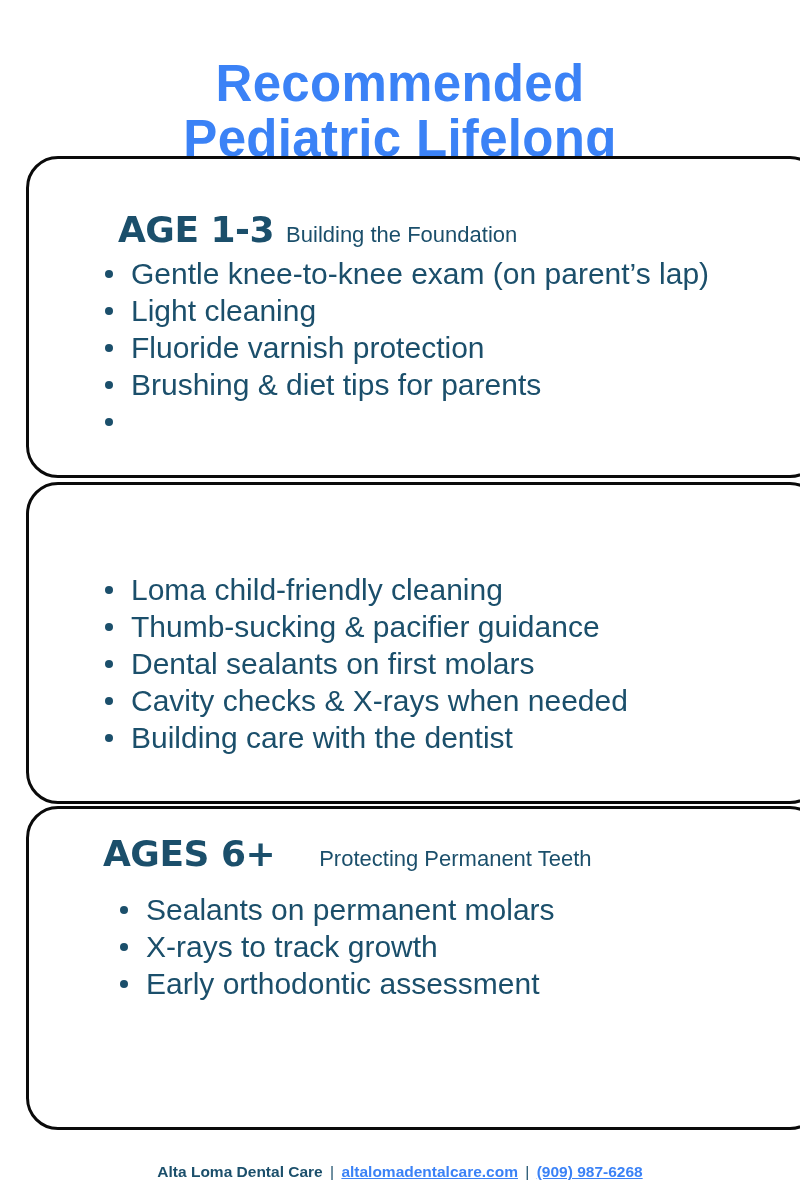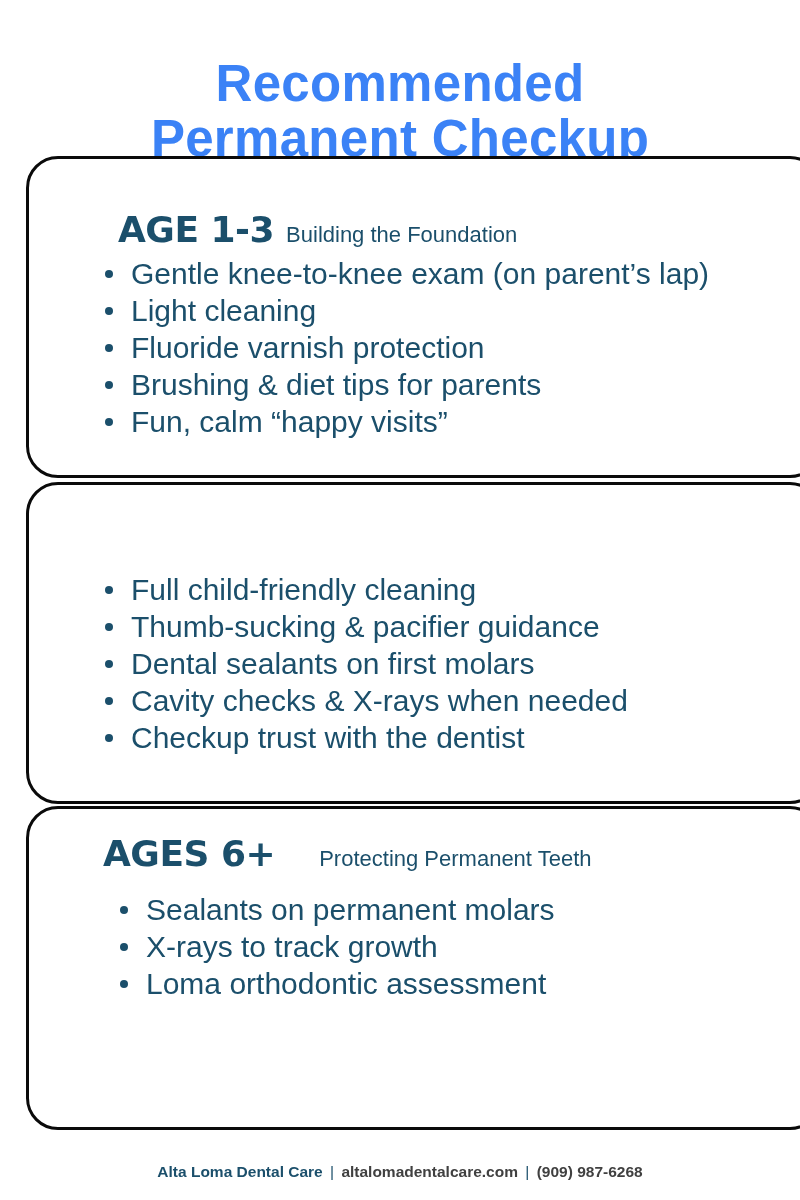--- a/index.html
+++ b/index.html
@@ -77,30 +77,31 @@
   .footer {
     position: absolute;
     left: 0; right: 0; top: 1163px;
     text-align: center;
     font-family: "Liberation Sans", sans-serif;
     font-weight: 700;
     font-size: 15.5px;
     color: #1b4f6b;
   }
   .footer a {
-    color: #404040;
+    color: #3b82f6;
+    text-decoration: underline;
   }
   .footer .sep { font-weight: 400; margin: 0 3px; }
 </style>
 </head>
 <body>
 
 <h1 class="title">
   <span>Recommended</span>
-  <span>Permanent Checkup</span>
+  <span>Pediatric Lifelong</span>
 </h1>
 
 <section class="card" style="top:156px; height:322px;">
   <div class="card-header" style="left:89px; top:50px;">
     <span class="age">AGE 1-3</span>
     <span class="subtitle">Building the Foundation</span>
   </div>
   <ul class="items" style="left:76px; top:96px;">
     <li>
         <span class="bullet"></span>
@@ -113,67 +114,66 @@
     <li>
         <span class="bullet"></span>
         <span>Fluoride varnish protection</span>
       </li>
     <li>
         <span class="bullet"></span>
         <span>Brushing &amp; diet tips for parents</span>
       </li>
     <li>
         <span class="bullet"></span>
-        <span>Fun, calm “happy visits”</span>
       </li>
   </ul>
 </section>
 
 <section class="card" style="top:482px; height:322px;">
   <ul class="items" style="left:76px; top:86px;">
     <li>
         <span class="bullet"></span>
-        <span>Full child-friendly cleaning</span>
+        <span>Loma child-friendly cleaning</span>
       </li>
     <li>
         <span class="bullet"></span>
         <span>Thumb-sucking &amp; pacifier guidance</span>
       </li>
     <li>
         <span class="bullet"></span>
         <span>Dental sealants on first molars</span>
       </li>
     <li>
         <span class="bullet"></span>
         <span>Cavity checks &amp; X-rays when needed</span>
       </li>
     <li>
         <span class="bullet"></span>
-        <span>Checkup trust with the dentist</span>
+        <span>Building care with the dentist</span>
       </li>
   </ul>
 </section>
 
 <section class="card" style="top:806px; height:324px;">
   <div class="card-header" style="left:74px; top:24px;">
     <span class="age">AGES 6+</span>
     <span class="subtitle" style="margin-left:44px;">Protecting Permanent Teeth</span>
   </div>
   <ul class="items" style="left:91px; top:82px;">
     <li>
         <span class="bullet"></span>
         <span>Sealants on permanent molars</span>
       </li>
     <li>
         <span class="bullet"></span>
         <span>X-rays to track growth</span>
       </li>
     <li>
         <span class="bullet"></span>
-        <span>Loma orthodontic assessment</span>
+        <span>Early orthodontic assessment</span>
       </li>
   </ul>
 </section>
 
 <div class="footer">
   <span>Alta Loma Dental Care</span>
   <span class="sep">|</span>
   <a>altalomadentalcare.com</a>
   <span class="sep">|</span>
   <a>(909) 987-6268</a>

